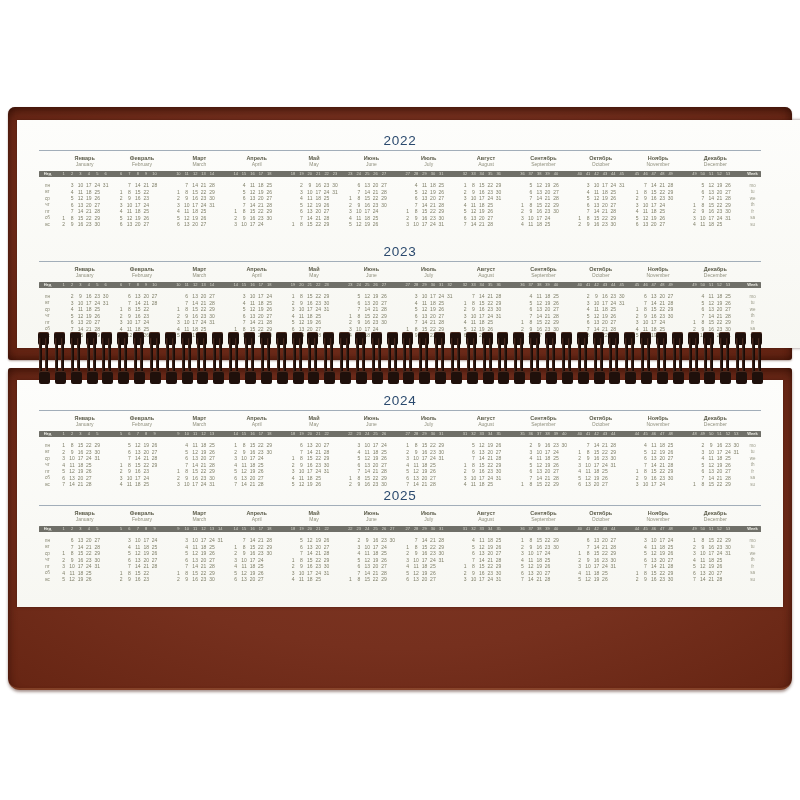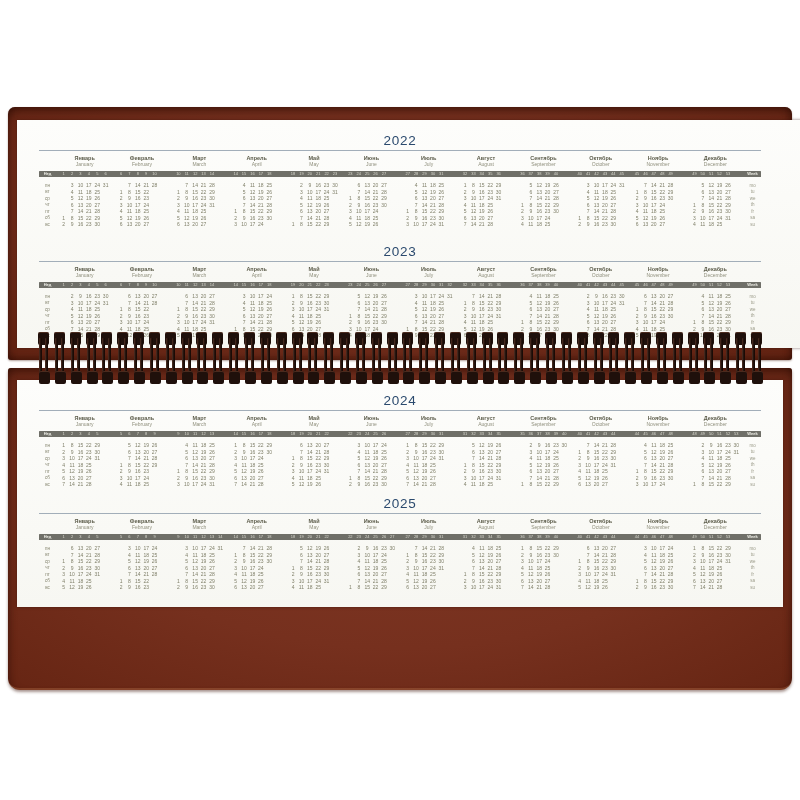--- a/index.html
+++ b/index.html
@@ -2649,21 +2649,21 @@
                 <span class="day">15</span>
                 <span class="day">22</span>
                 <span class="day">29</span>
                 <span class="day"></span>
               </div>
               <div class="gut elab">su</div>
             </div>
           </div>
         </div>
       </div>
-      <div class="strip" style="top: 116px;">
+      <div class="strip" style="top: 108px;">
         <div class="strip-inner">
           <div class="year">2025</div>
           <div class="yline"></div>
           <div class="mrow">
             <div class="gut"></div>
             <div class="mcell">
               <div class="mru">Январь</div>
               <div class="men">January</div>
             </div>
             <div class="mcell">

